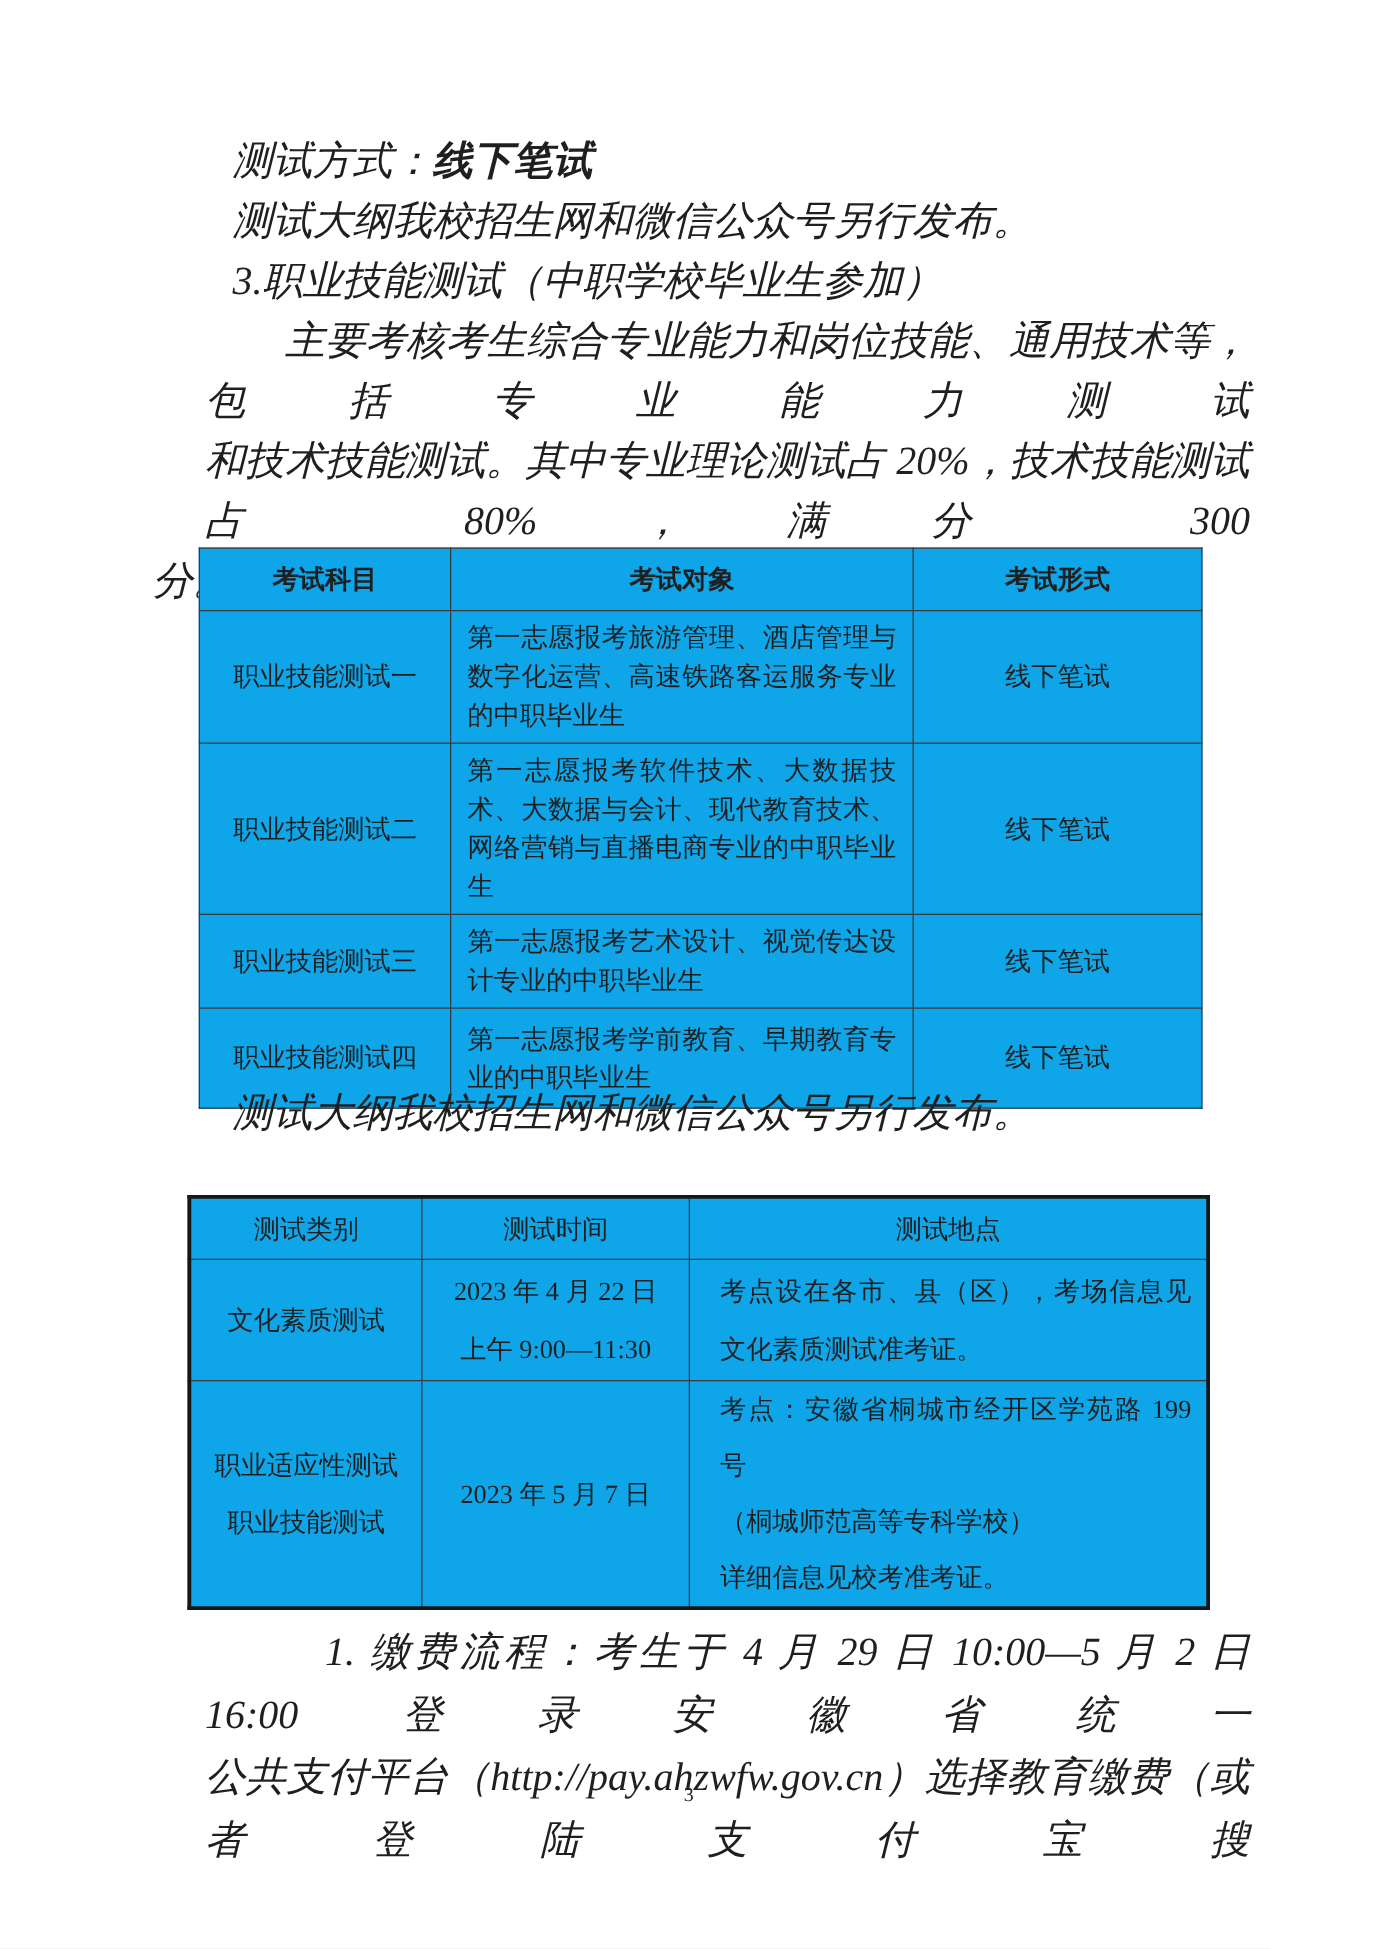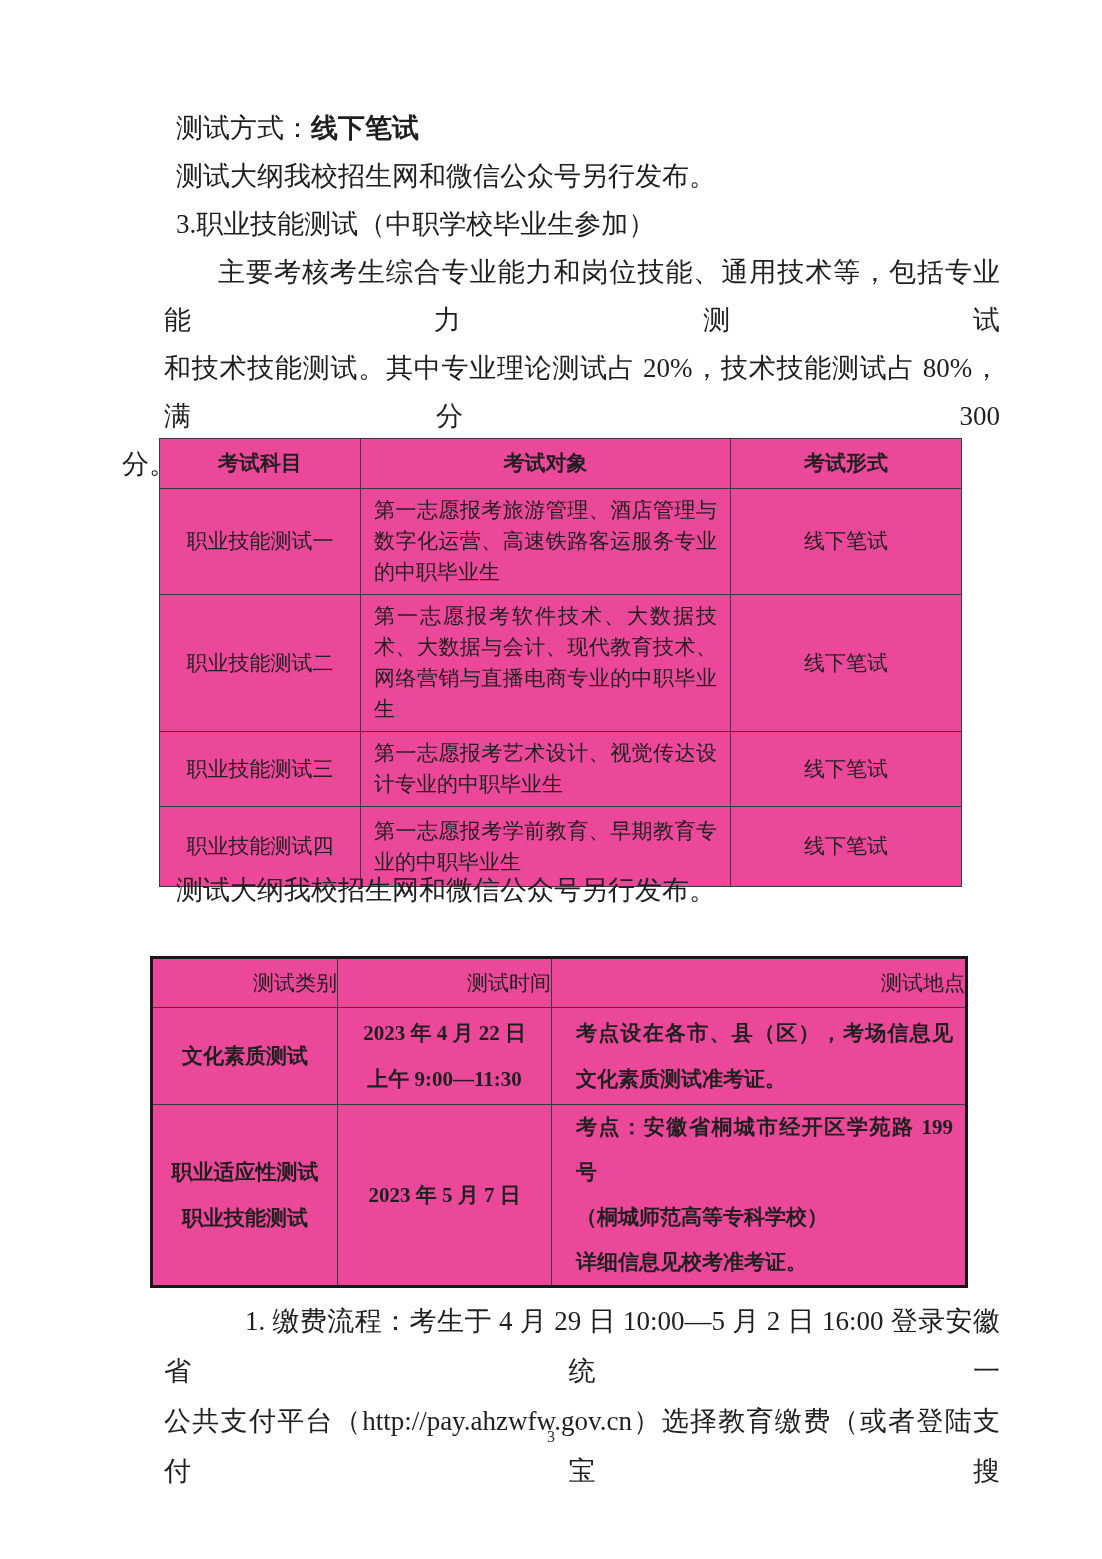--- a/index.html
+++ b/index.html
@@ -7,52 +7,52 @@
     position:relative;
     width:1102px;height:1559px;
     margin:0 auto;
     background:#ffffff;
     font-family:"Liberation Serif","DejaVu Serif",serif;
     color:#1f1f1f;
     overflow:hidden;
   }
   
   .textcol{position:absolute;left:122px;width:878px;}
-  .bline{font-size:27px;line-height:48px;margin:0;}
+  .bline{font-size:32px;line-height:48px;margin:0;font-style:italic;}
   .indent2{text-indent:2em;}
   .indent3{text-indent:3em;}
   .jl{text-align:justify;text-align-last:justify;margin-left:42px;}
   .bold{font-weight:bold;}
   .heading{
     position:absolute;left:122px;width:878px;
     font-size:26px;font-weight:bold;line-height:30px;
     text-indent:2.3em;letter-spacing:0.5px;
   }
   
-  table{border-collapse:collapse;table-layout:fixed;position:absolute;background:#ec4899;}
+  table{border-collapse:collapse;table-layout:fixed;position:absolute;background:#0ea5e9;}
   #skills-table{left:159px;top:438px;width:802px;}
   #skills-table th,#skills-table td{
     border:1px solid #3b3b3b;
     font-size:21px;line-height:31px;
     vertical-align:middle;padding:0;
   }
   #skills-table th{font-weight:bold;text-align:center;}
   #skills-table td.c-subject,#skills-table td.c-format{text-align:center;}
   #skills-table td.c-audience{
     text-align:justify;padding:6px 13px;margin-left:32px;
   }
   #schedule-table{left:150px;top:956px;width:815px;border:3px solid #171717;}
   #schedule-table th,#schedule-table td{
     border:1px solid #3b3b3b;
     font-size:21px;font-weight:normal;
     vertical-align:middle;padding:0;
   }
-  #schedule-table th{text-align:right;}
+  #schedule-table th{text-align:center;}
   #schedule-table td.c-cat,#schedule-table td.c-time{text-align:center;}
-  #schedule-table .cellline{line-height:46px;font-weight:bold;}
+  #schedule-table .cellline{line-height:46px;}
   #schedule-table td.c-loc{padding:0 12px;text-align:left;}
   #schedule-table td.c-loc .cellline{text-align:justify;margin-left:12px;}
   #schedule-table td.c-loc .tight{line-height:45px;}
   
   .pagenum{
     position:absolute;left:0;top:1428px;width:1102px;
     text-align:center;font-size:16px;color:#2b2b2b;
   }
 </style>
 </head>

